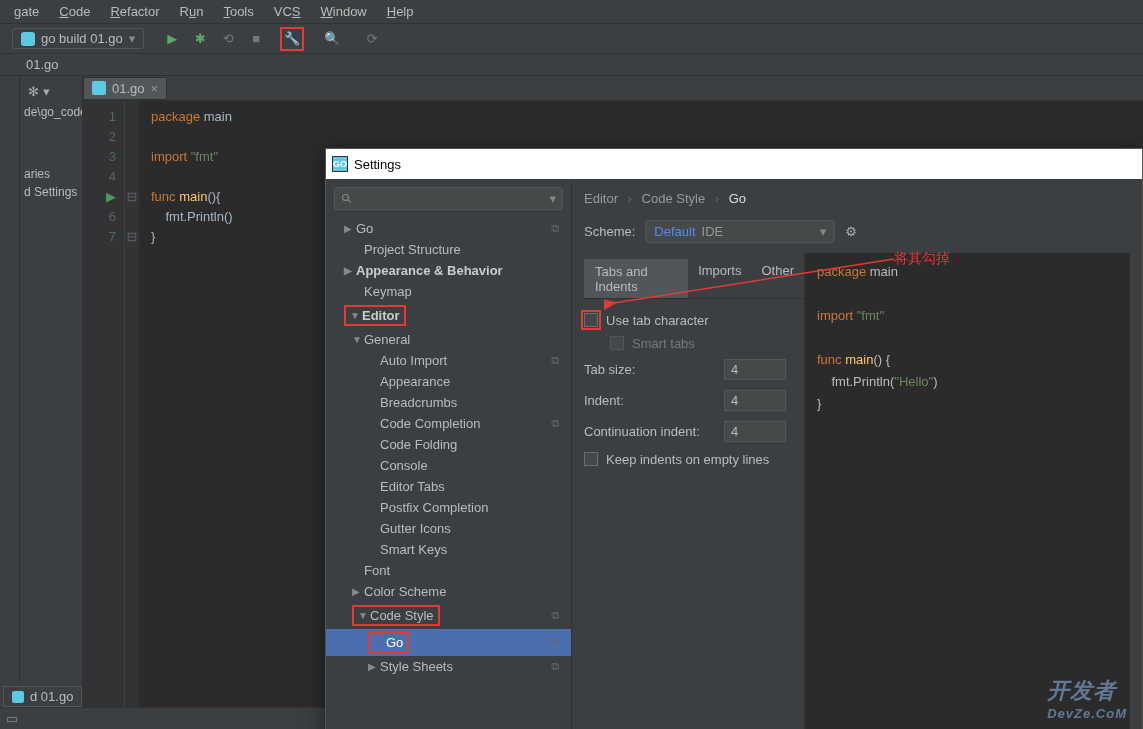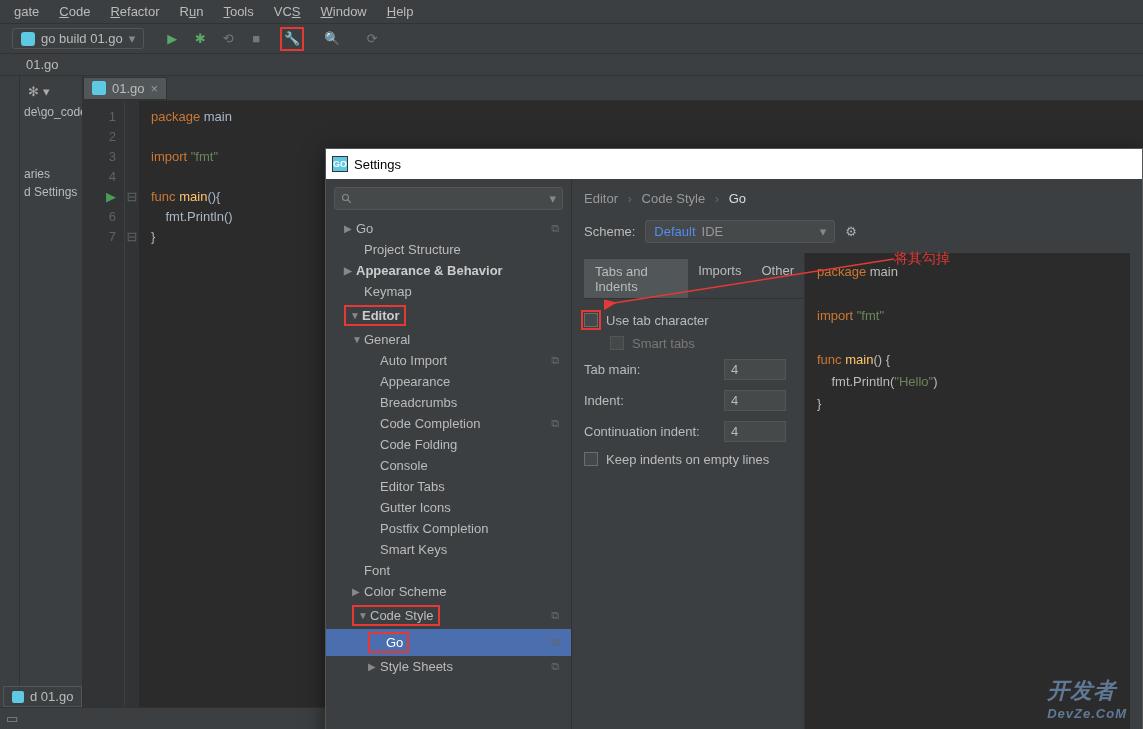--- a/index.html
+++ b/index.html
@@ -197,22 +197,22 @@
             <span style="border:2px solid #e53935;padding:1px 4px;display:inline-flex;align-items:center"><span class="arrow">▼</span> Editor</span>
           </div>
           <div class="tree-item l1"><span class="arrow">▼</span> General</div>
           <div class="tree-item l2"><span class="arrow"></span> Auto Import<span class="copy">⧉</span></div>
           <div class="tree-item l2"><span class="arrow"></span> Appearance</div>
           <div class="tree-item l2"><span class="arrow"></span> Breadcrumbs</div>
           <div class="tree-item l2"><span class="arrow"></span> Code Completion<span class="copy">⧉</span></div>
           <div class="tree-item l2"><span class="arrow"></span> Code Folding</div>
           <div class="tree-item l2"><span class="arrow"></span> Console</div>
           <div class="tree-item l2"><span class="arrow"></span> Editor Tabs</div>
+          <div class="tree-item l2"><span class="arrow"></span> Postfix Completion</div>
           <div class="tree-item l2"><span class="arrow"></span> Gutter Icons</div>
-          <div class="tree-item l2"><span class="arrow"></span> Postfix Completion</div>
           <div class="tree-item l2"><span class="arrow"></span> Smart Keys</div>
           <div class="tree-item l1"><span class="arrow"></span> Font</div>
           <div class="tree-item l1"><span class="arrow">▶</span> Color Scheme</div>
           <div class="tree-item l1">
             <span style="border:2px solid #e53935;padding:1px 4px;display:inline-flex;align-items:center"><span class="arrow">▼</span> Code Style</span>
             <span class="copy">⧉</span>
           </div>
           <div class="tree-item l2 sel">
             <span style="border:2px solid #e53935;padding:1px 4px;display:inline-flex;align-items:center"><span class="arrow"></span> Go</span>
             <span class="copy">⧉</span>
@@ -247,21 +247,21 @@
           <div class="form-area">
             <div class="checkbox-row">
               <span class="checkbox redhl"></span>
               <span>Use tab character</span>
             </div>
             <div class="checkbox-row indent">
               <span class="checkbox" style="border-color:#555"></span>
               <span>Smart tabs</span>
             </div>
             <div class="form-row">
-              <label>Tab main:</label>
+              <label>Tab size:</label>
               <input value="4" style="">
             </div>
             <div class="form-row">
               <label>Indent:</label>
               <input value="4" style="">
             </div>
             <div class="form-row">
               <label>Continuation indent:</label>
               <input value="4" style="">
             </div>

